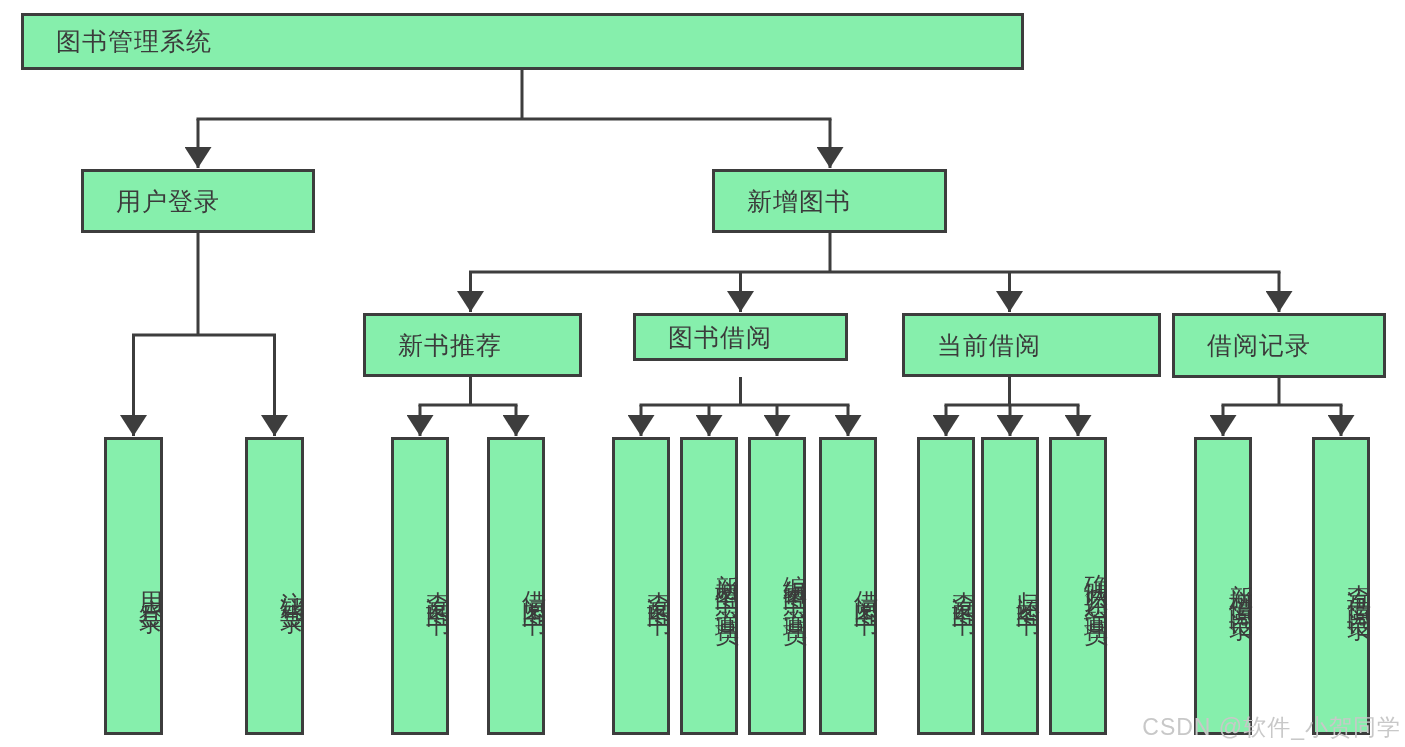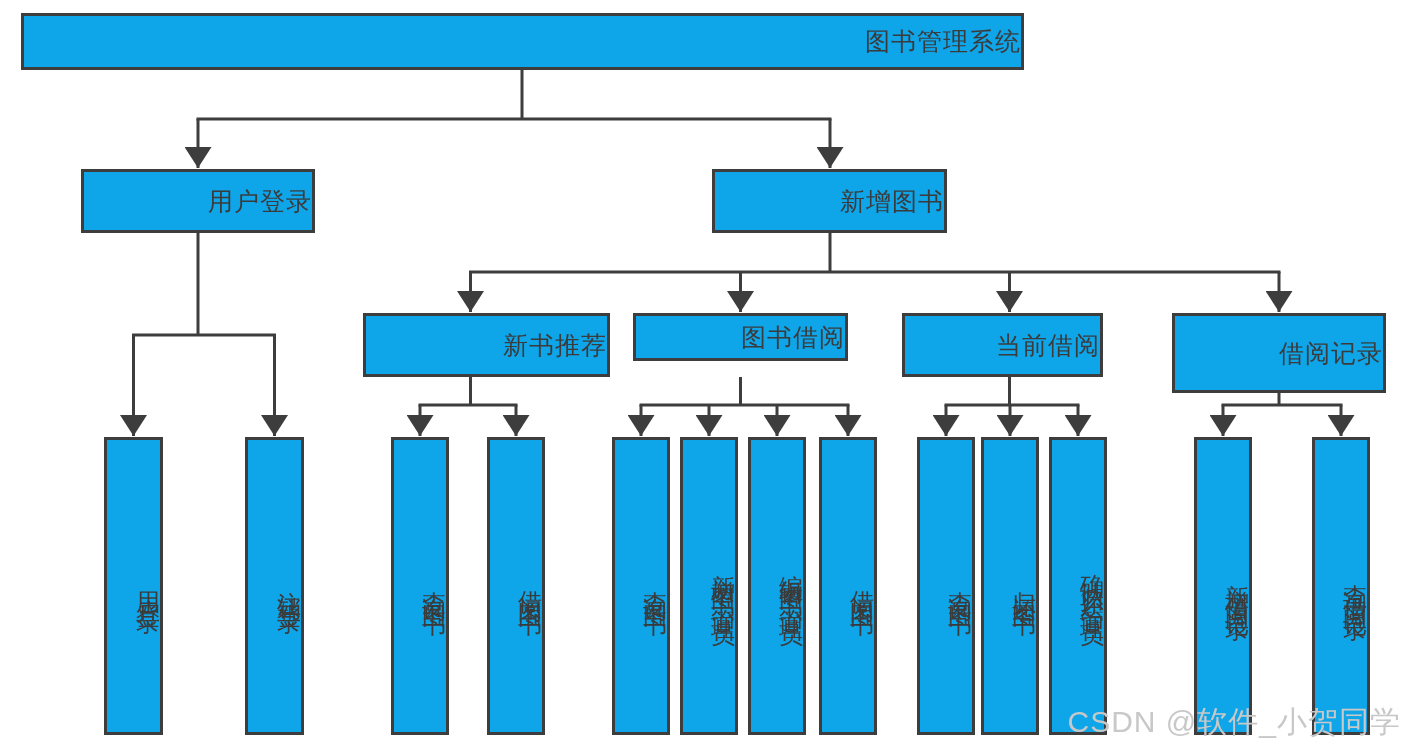--- a/index.html
+++ b/index.html
@@ -22,64 +22,65 @@
   }
   .connectors path{
     stroke:var(--line,#3d3d3d);
     stroke-width:3;
     fill:none;
   }
   .node{
     position:absolute;
     box-sizing:border-box;
     border:3px solid var(--line);
-    background:#0ea5e9;
-    display:flex;align-items:center;justify-content:flex-end;
+    background:#86efac;
+    display:flex;align-items:center;justify-content:flex-start;
     color:var(--text);
     font-size:25px;
     letter-spacing:1px;
     white-space:nowrap;
+    padding-left:32px;
   }
   .leaf{
     top:437px;height:298px;width:58px;
     font-size:24px;
   }
   .leaf .vtext{
     writing-mode:vertical-rl;
     text-orientation:mixed;
     letter-spacing:7px;
     line-height:1;
   }
   
   .n-root {left:21px;  top:13px;  width:1003px;height:57px;}
   .n-login{left:81px;  top:169px; width:234px; height:64px;}
   .n-mgmt {left:712px; top:169px; width:235px; height:64px;}
-  .n-rec  {left:363px; top:313px; width:247px; height:64px;}
+  .n-rec  {left:363px; top:313px; width:219px; height:64px;}
   .n-bor  {left:633px; top:313px; width:215px; height:48px;}
-  .n-cur  {left:902px; top:313px; width:201px; height:64px;}
-  .n-hist {left:1172px;top:313px; width:214px; height:80px;}
+  .n-cur  {left:902px; top:313px; width:259px; height:64px;}
+  .n-hist {left:1172px;top:313px; width:214px; height:65px;}
   
   .l1 {left:104px;width:59px;}
   .l2 {left:245px;width:59px;}
   .l3 {left:391px;}
   .l4 {left:487px;}
   .l5 {left:612px;}
   .l6 {left:680px;}
   .l7 {left:748px;}
   .l8 {left:819px;}
   .l9 {left:917px;}
   .l10{left:981px;}
   .l11{left:1049px;}
   .l12{left:1194px;}
   .l13{left:1312px;}
   .watermark{
     position:absolute;
     right:4px;bottom:4px;
     color:var(--wm);
-    font-size:30px;
+    font-size:23px;
     letter-spacing:1px;
     white-space:nowrap;
   }
 </style>
 </head>
 <body>
 
 <div class="canvas">
 
   <svg class="connectors" width="1405" height="747" viewBox="0 0 1405 747" xmlns="http://www.w3.org/2000/svg">

